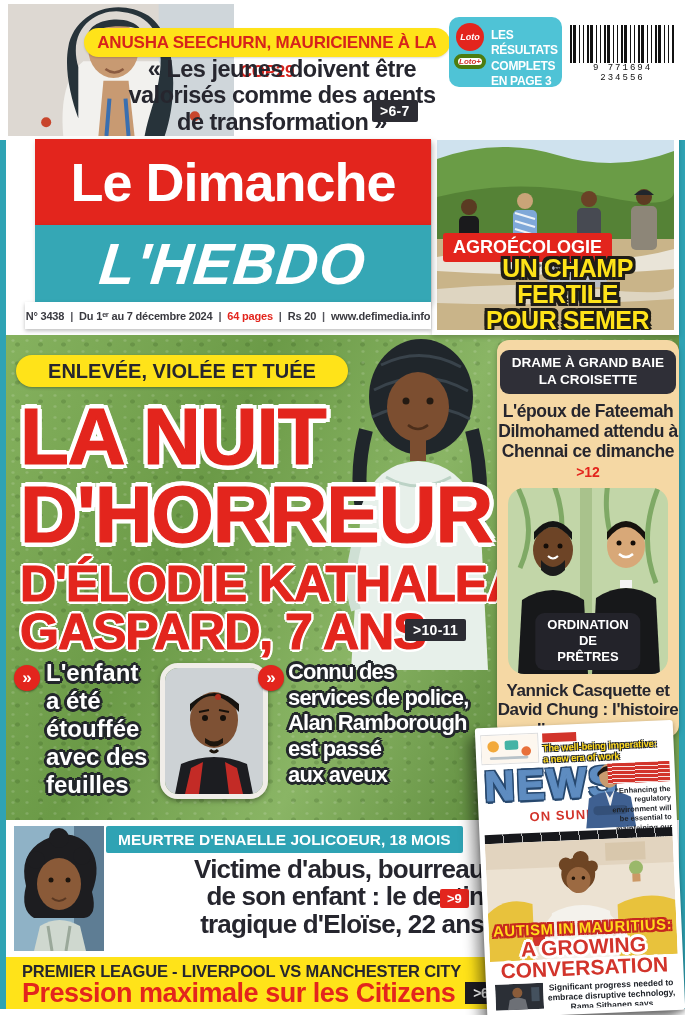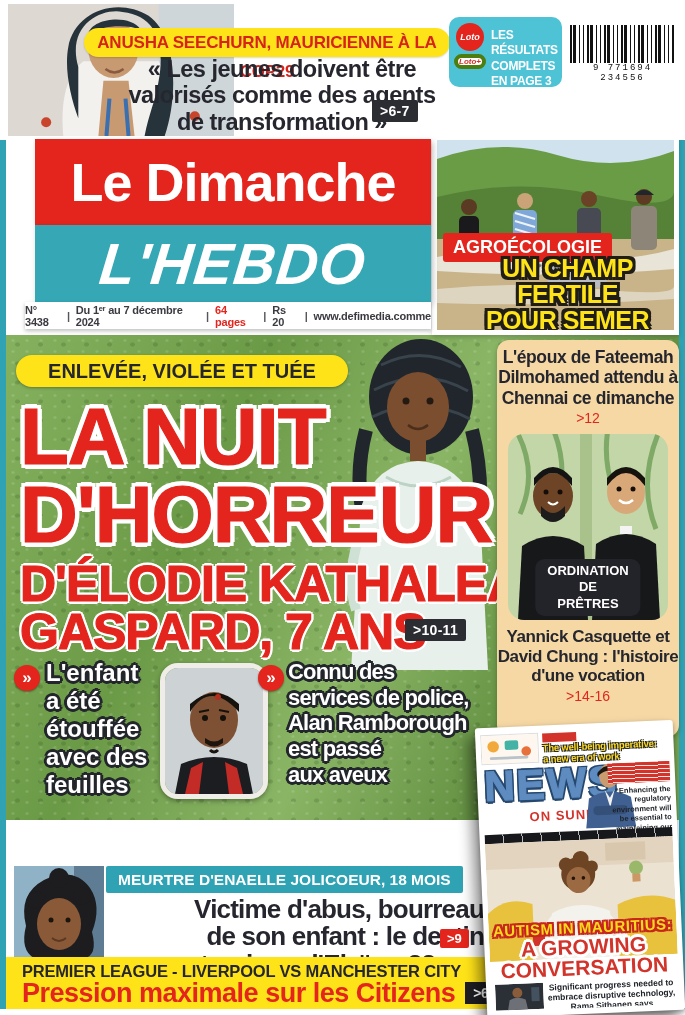--- a/index.html
+++ b/index.html
@@ -33,21 +33,21 @@
   .loto-text{color:#fff;font-weight:bold;font-size:12px;line-height:1.28;letter-spacing:-.3px;padding-top:5px;}
   .barcode-box{position:absolute;left:566px;top:22px;width:113px;height:57px;background:#fff;box-sizing:border-box;padding:3px 4px 1px;}
   .bars{height:38px;background:repeating-linear-gradient(90deg,#111 0 2px,#fff 2px 3px,#111 3px 6px,#fff 6px 9px,#111 9px 10px,#fff 10px 13px,#111 13px 14px,#fff 14px 17px);}
   .bar-digits{font-family:"Liberation Mono",monospace;font-size:9px;letter-spacing:2px;text-align:center;color:#111;}
 
   
   .mast-red{position:absolute;left:35px;top:139px;width:396px;height:86px;background:#e3251d;z-index:3;display:flex;align-items:center;justify-content:center;box-shadow:2px 3px 6px rgba(0,0,0,.25);}
   .mast-red span{color:#fff;font-weight:bold;font-size:54px;letter-spacing:-1px;}
   .mast-teal{position:absolute;left:35px;top:225px;width:396px;height:77px;background:#35a7b5;z-index:3;display:flex;align-items:center;justify-content:center;box-shadow:2px 3px 6px rgba(0,0,0,.25);}
   .mast-teal span{color:#fff;font-weight:bold;font-style:italic;font-size:58px;letter-spacing:1px;transform:skewX(-6deg);}
-  .info-bar{position:absolute;left:25px;top:302px;width:406px;height:27px;background:#fff;z-index:4;box-shadow:0 2px 4px rgba(0,0,0,.25);display:flex;align-items:center;justify-content:center;gap:6px;font-size:11px;font-weight:bold;color:#3a3a40;letter-spacing:-.2px;}
+  .info-bar{position:absolute;left:25px;top:302px;width:406px;height:27px;background:#fff;z-index:4;box-shadow:0 2px 4px rgba(0,0,0,.25);display:flex;align-items:center;justify-content:center;gap:6px;font-size:11px;font-weight:bold;color:#3a3a40;letter-spacing:-.2px;text-align:right;}
   .info-bar .sep{color:#55555c;}
   .info-red{color:#e3251d;}
 
   
   .eco-card{position:absolute;left:432px;top:88px;width:247px;height:247px;background:#fff;z-index:2;box-sizing:border-box;padding:5px;box-shadow:0 2px 5px rgba(0,0,0,.2);}
   .eco-inner{position:relative;width:100%;height:100%;background:#fff;overflow:hidden;}
   .eco-logo{position:absolute;left:8px;top:2px;font-weight:bold;font-size:34px;color:#5fae3a;letter-spacing:-1.5px;z-index:2;display:flex;align-items:center;}
   .eco-badge{position:absolute;right:4px;top:18px;z-index:3;}
   .eco-photo{position:absolute;left:0;top:44px;width:100%;height:193px;}
   .agro-pill{position:absolute;left:6px;top:140px;background:#e3251d;color:#fff;font-weight:bold;font-size:18px;padding:4px 10px;border-radius:3px;z-index:3;}
@@ -63,26 +63,26 @@
   .story-badge{position:absolute;left:399px;top:284px;z-index:4;}
   .chev{width:26px;height:26px;border-radius:50%;background:#e3251d;color:#fff;font-weight:bold;font-size:17px;line-height:25px;text-align:center;z-index:3;box-shadow:0 1px 2px rgba(0,0,0,.4);}
   .bullet{position:absolute;color:#fff;font-weight:bold;z-index:3;line-height:1.17;}
   .mugshot{position:absolute;left:154px;top:328px;width:98px;height:126px;border:5px solid #f0ede8;border-radius:18px;overflow:hidden;z-index:3;box-shadow:0 2px 5px rgba(0,0,0,.35);}
   .girl{position:absolute;left:320px;top:0;width:190px;height:335px;z-index:1;}
 
   
   .side-card{position:absolute;left:497px;top:340px;width:182px;height:397px;background:#f5d8a4;border-radius:12px;z-index:2;box-shadow:0 2px 5px rgba(0,0,0,.25);text-align:center;}
   .side-kicker{display:inline-block;margin-top:10px;background:#2f2f37;color:#fff;font-weight:bold;font-size:13.5px;line-height:1.25;padding:5px 12px;border-radius:9px;}
   .side-headline{margin:7px auto 0;font-weight:bold;font-size:17.5px;line-height:1.16;color:#26262e;letter-spacing:-.4px;}
-  .side-page{color:#e3251d;font-weight:normal;font-size:14px;margin-top:2px;}
+  .side-page{color:#e3251d;font-weight:bold;font-size:14px;margin-top:2px;}
   .priests{position:relative;width:160px;height:186px;margin:8px auto 0;border-radius:16px;overflow:hidden;}
   .ord-badge{position:absolute;left:50%;transform:translateX(-50%);bottom:4px;background:#23232a;color:#fff;font-weight:bold;font-size:13px;line-height:1.25;padding:4px 12px;border-radius:9px;}
 
   
-  .murder{position:absolute;left:6px;top:820px;width:478px;height:137px;background:#fff;z-index:2;margin-top:40px;}
+  .murder{position:absolute;left:6px;top:820px;width:478px;height:137px;background:#fff;z-index:2;}
   .murder-kicker{position:absolute;left:100px;top:6px;height:27px;line-height:27px;background:#2fa3b4;color:#fff;font-weight:bold;font-size:15.5px;padding:0 12px;border-radius:2px;white-space:nowrap;}
   .murder-headline{position:absolute;left:100px;top:36px;width:378px;font-weight:bold;font-size:26px;line-height:1.05;color:#26262e;letter-spacing:-.8px;text-align:right;}
   .eloise{position:absolute;left:8px;top:6px;width:90px;height:125px;overflow:hidden;}
 
   
   .foot{position:absolute;left:6px;top:957px;width:673px;height:52px;background:#ffe319;z-index:2;}
   .foot-kicker{position:absolute;left:16px;top:5px;font-weight:bold;font-size:16.5px;color:#26262e;letter-spacing:-.2px;}
   .foot-headline{position:absolute;left:16px;top:21px;font-weight:bold;font-size:27px;color:#e3251d;letter-spacing:-.5px;}
   .foot-badge{background:#1d1d22;color:#fff;font-weight:bold;font-size:14px;padding:3px 8px;display:inline-block;vertical-align:4px;margin-left:10px;}
 
@@ -164,21 +164,21 @@
   </div>
   <div class="info-bar">
     <span>N° 3438</span>
     <span class="sep">|</span>
     <span>Du 1ᵉʳ au 7 décembre 2024</span>
     <span class="sep">|</span>
     <span class="info-red">64 pages</span>
     <span class="sep">|</span>
     <span>Rs 20</span>
     <span class="sep">|</span>
-    <span>www.defimedia.comme</span>
+    <span>www.defimedia.info</span>
   </div>
 
   <div class="eco-card">
     <div class="eco-inner">
       <div class="eco-logo">
         <span>éc</span>
         <span style="width:30px;height:30px;margin:0 -1px;display:inline-block;">
           <svg viewBox="0 0 30 30" width="30" height="30">
             <circle cx="15" cy="16" r="13" fill="#2f9e53"></circle>
             <path d="M4 16 Q15 8 26 16 Q15 24 4 16Z" fill="#2b7fc2" opacity=".85"></path>
@@ -275,20 +275,22 @@
 
     <div class="abs chev" style="left:252px;top:330px;">»</div>
     <div class="bullet od ml" style="left:282px;top:324px;width:210px;font-size:22px;letter-spacing:-.8px;">Connu des
 services de police,
 Alan Ramborough
 est passé
 aux aveux</div>
   </section>
 
   <aside class="side-card">
+    <div class="side-kicker ml">DRAME À GRAND BAIE
+LA CROISETTE</div>
     <div class="side-headline ml">L'époux de Fateemah
 Dilmohamed attendu à
 Chennai ce dimanche</div>
     <div class="side-page">&gt;12</div>
 
     <div class="priests">
       <svg viewBox="0 0 160 186" width="100%" height="100%" preserveAspectRatio="none">
         <rect width="160" height="186" fill="#c2d6a8"></rect>
         <g stroke="#6f9e55" stroke-width="5" fill="none" opacity=".8">
           <path d="M10 0 Q30 40 12 80"></path>

